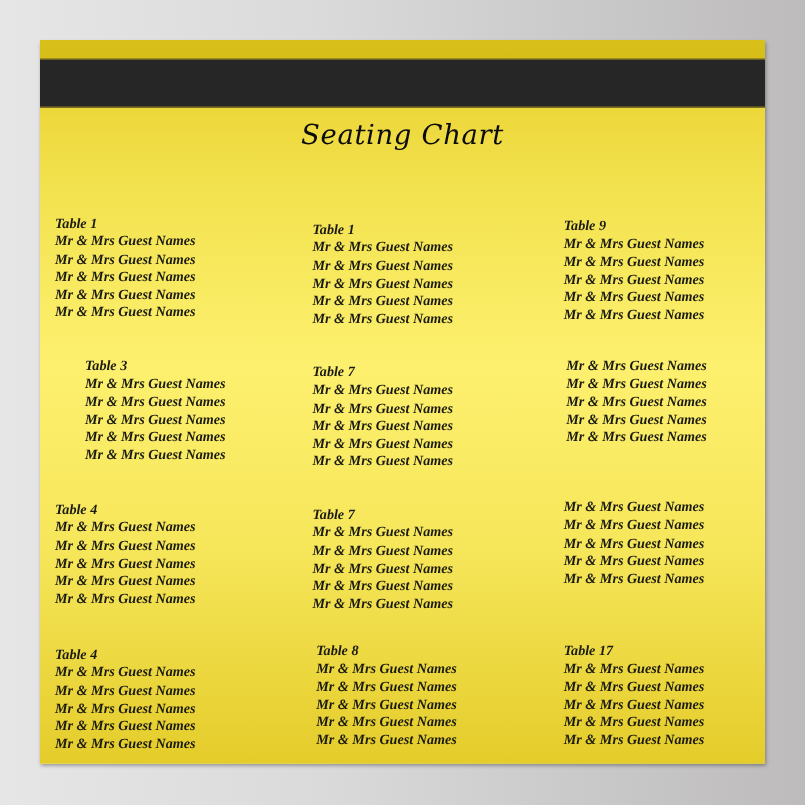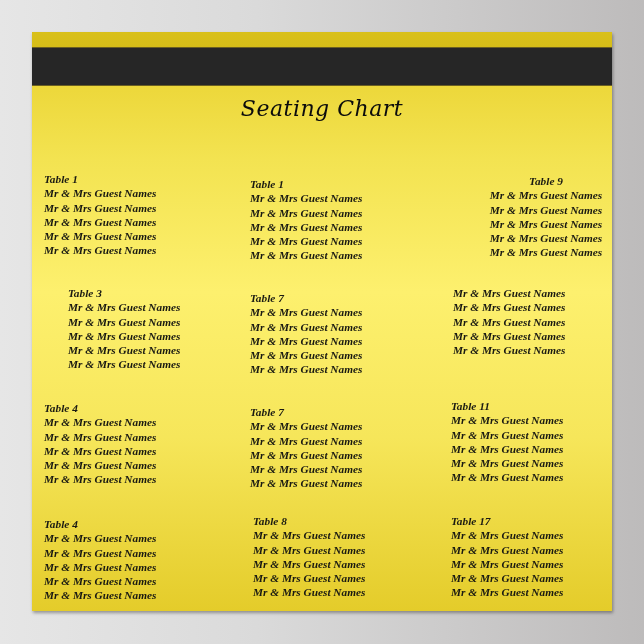--- a/index.html
+++ b/index.html
@@ -88,21 +88,21 @@
     <span class="guest-line">Mr &amp; Mrs Guest Names</span>
   </div>
   <div class="table-block" style="left:218px; top:145px;">
     <span class="table-heading">Table 1</span>
     <span class="guest-line">Mr &amp; Mrs Guest Names</span>
     <span class="guest-line">Mr &amp; Mrs Guest Names</span>
     <span class="guest-line">Mr &amp; Mrs Guest Names</span>
     <span class="guest-line">Mr &amp; Mrs Guest Names</span>
     <span class="guest-line">Mr &amp; Mrs Guest Names</span>
   </div>
-  <div class="table-block" style="left:419px; top:142px;text-align:center;">
+  <div class="table-block" style="left:419px; top:142px;">
     <span class="table-heading">Table 9</span>
     <span class="guest-line">Mr &amp; Mrs Guest Names</span>
     <span class="guest-line">Mr &amp; Mrs Guest Names</span>
     <span class="guest-line">Mr &amp; Mrs Guest Names</span>
     <span class="guest-line">Mr &amp; Mrs Guest Names</span>
     <span class="guest-line">Mr &amp; Mrs Guest Names</span>
   </div>
 
   <div class="table-block" style="left:12px; top:254px;margin-left:24px;">
     <span class="table-heading">Table 3</span>
@@ -138,21 +138,20 @@
   </div>
   <div class="table-block" style="left:218px; top:373px;">
     <span class="table-heading">Table 7</span>
     <span class="guest-line">Mr &amp; Mrs Guest Names</span>
     <span class="guest-line">Mr &amp; Mrs Guest Names</span>
     <span class="guest-line">Mr &amp; Mrs Guest Names</span>
     <span class="guest-line">Mr &amp; Mrs Guest Names</span>
     <span class="guest-line">Mr &amp; Mrs Guest Names</span>
   </div>
   <div class="table-block" style="left:419px; top:367px;">
-    <span class="table-heading">Table 11</span>
     <span class="guest-line">Mr &amp; Mrs Guest Names</span>
     <span class="guest-line">Mr &amp; Mrs Guest Names</span>
     <span class="guest-line">Mr &amp; Mrs Guest Names</span>
     <span class="guest-line">Mr &amp; Mrs Guest Names</span>
     <span class="guest-line">Mr &amp; Mrs Guest Names</span>
   </div>
 
   <div class="table-block" style="left:12px; top:485px;">
     <span class="table-heading">Table 4</span>
     <span class="guest-line">Mr &amp; Mrs Guest Names</span>

